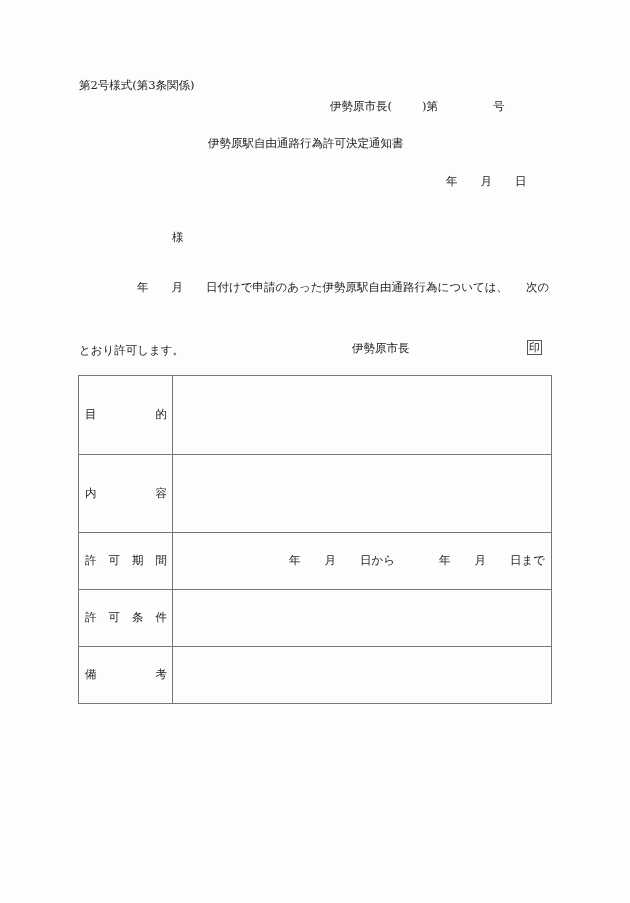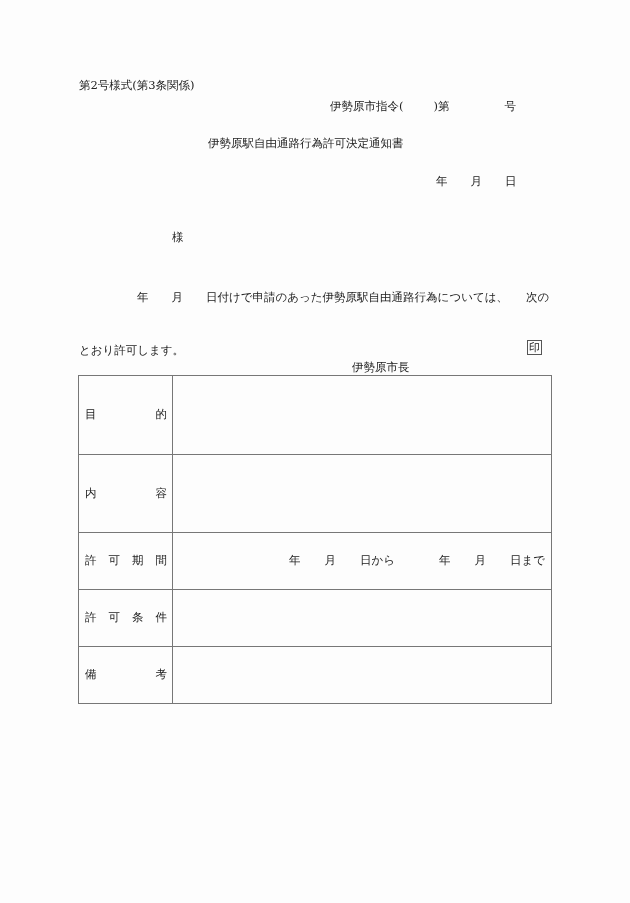--- a/index.html
+++ b/index.html
@@ -18,37 +18,37 @@
     .lbl { display:flex; justify-content:space-between; padding:0 5px 0 6px; line-height:1; }
     .period { display:flex; justify-content:flex-end; padding-right:6px; line-height:1; }
     .stamp { border:1px solid #555; padding:0 1px; font-size:11px; }
   </style>
 </head>
 <body>
 
 <div class="abs" style="left:79px;top:80px;">第2号様式(第3条関係)</div>
 
 <div class="abs" style="left:330px;top:101px;">
-  <span>伊勢原市指令(</span><span class="sp" style="width:30px;"></span><span>)第</span><span class="sp" style="width:55px;"></span><span>号</span>
+  <span>伊勢原市長(</span><span class="sp" style="width:30px;"></span><span>)第</span><span class="sp" style="width:55px;"></span><span>号</span>
 </div>
 
 <div class="abs" style="left:208px;top:138px;">伊勢原駅自由通路行為許可決定通知書</div>
 
-<div class="abs" style="left:436px;top:176px;font-family:Liberation Serif, serif;">
+<div class="abs" style="left:446px;top:176px;font-family:Liberation Serif, serif;">
   <span>年</span><span class="sp" style="width:23px;"></span><span>月</span><span class="sp" style="width:23px;"></span><span>日</span>
 </div>
 
 <div class="abs" style="left:172px;top:232px;">様</div>
 
-<div class="abs" style="left:137px;top:292px;">
+<div class="abs" style="left:137px;top:282px;">
   <span>年</span><span class="sp" style="width:23px;"></span><span>月</span><span class="sp" style="width:23px;"></span><span>日付けで申請のあった伊勢原駅自由通路行為については、</span><span class="sp" style="width:18px;"></span><span>次の</span>
 </div>
 <div class="abs" style="left:79px;top:306px;margin-top:39px;">とおり許可します。</div>
 
-<div class="abs" style="left:352px;top:343px;margin-top:19px;">伊勢原市長</div>
+<div class="abs" style="left:352px;top:343px;">伊勢原市長</div>
 <div class="abs" style="left:527px;top:342px;"><span class="stamp">印</span></div>
 
 <table class="form">
   <tbody>
       <tr style="height:79px;">
     <td class="label">
       <div class="lbl">
             <span>目</span>
             <span>的</span>
           </div>

